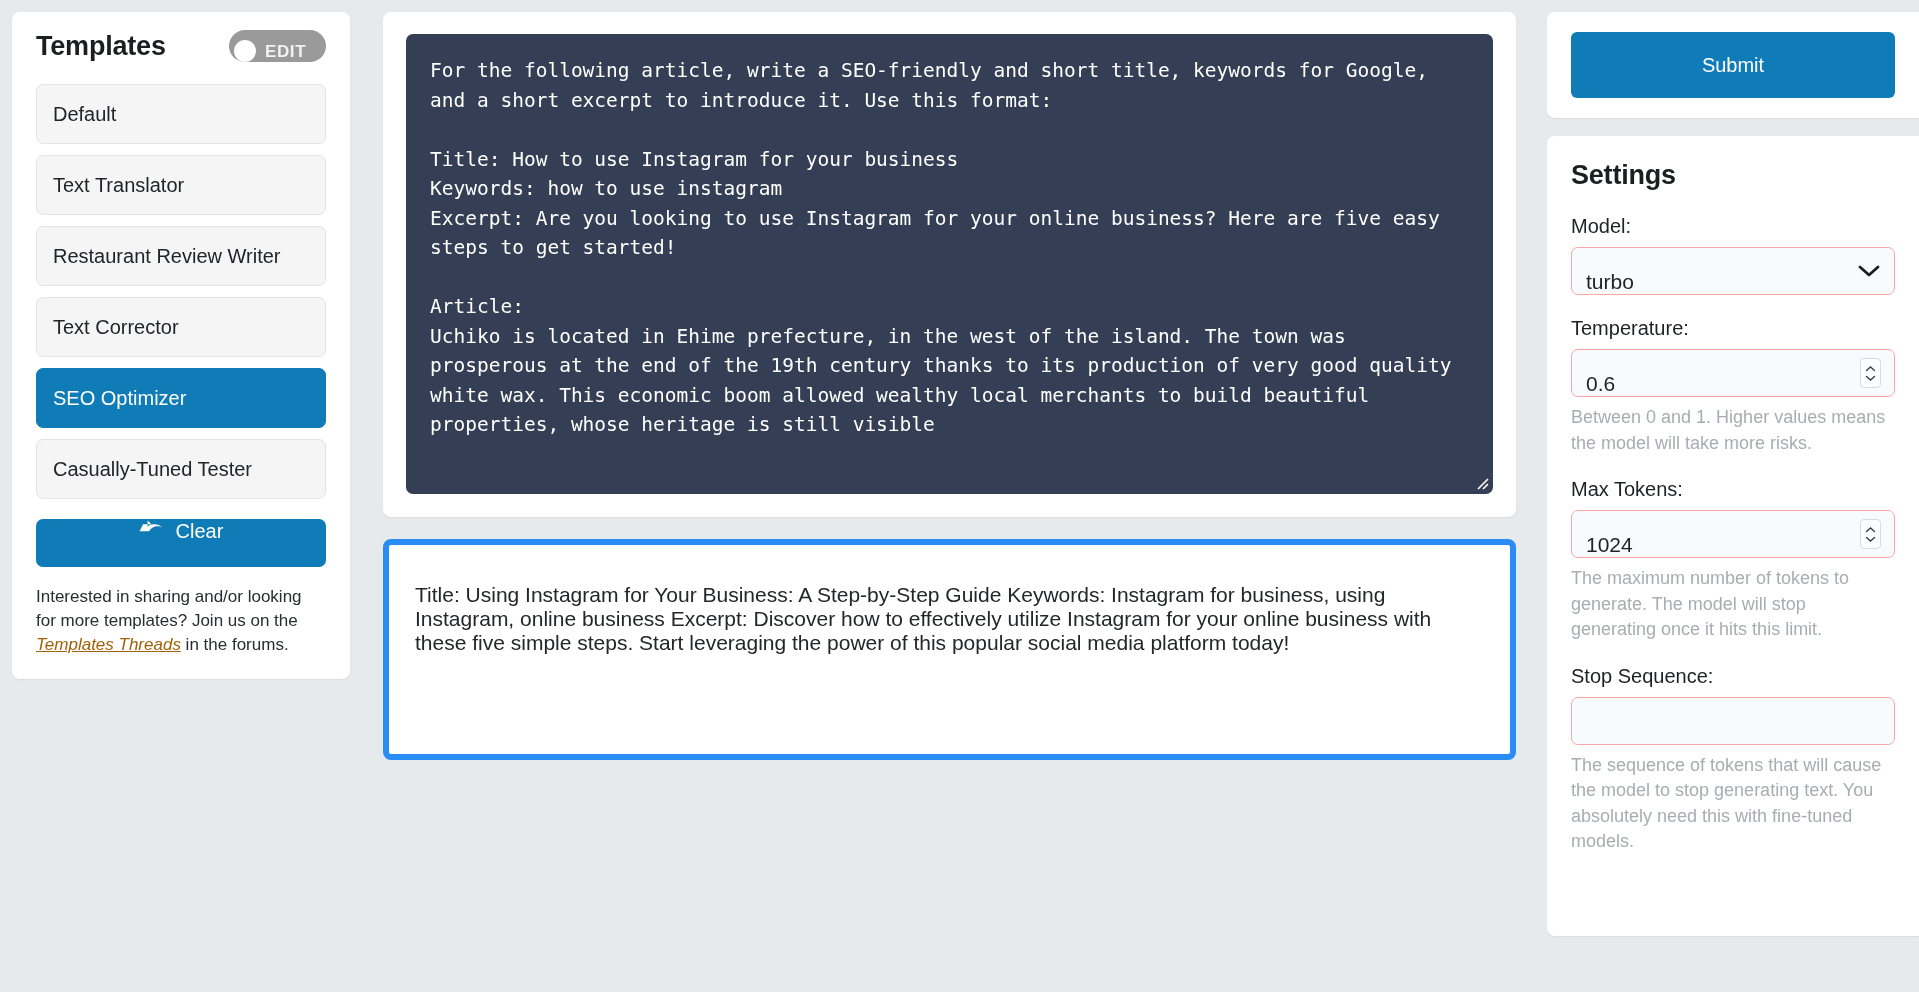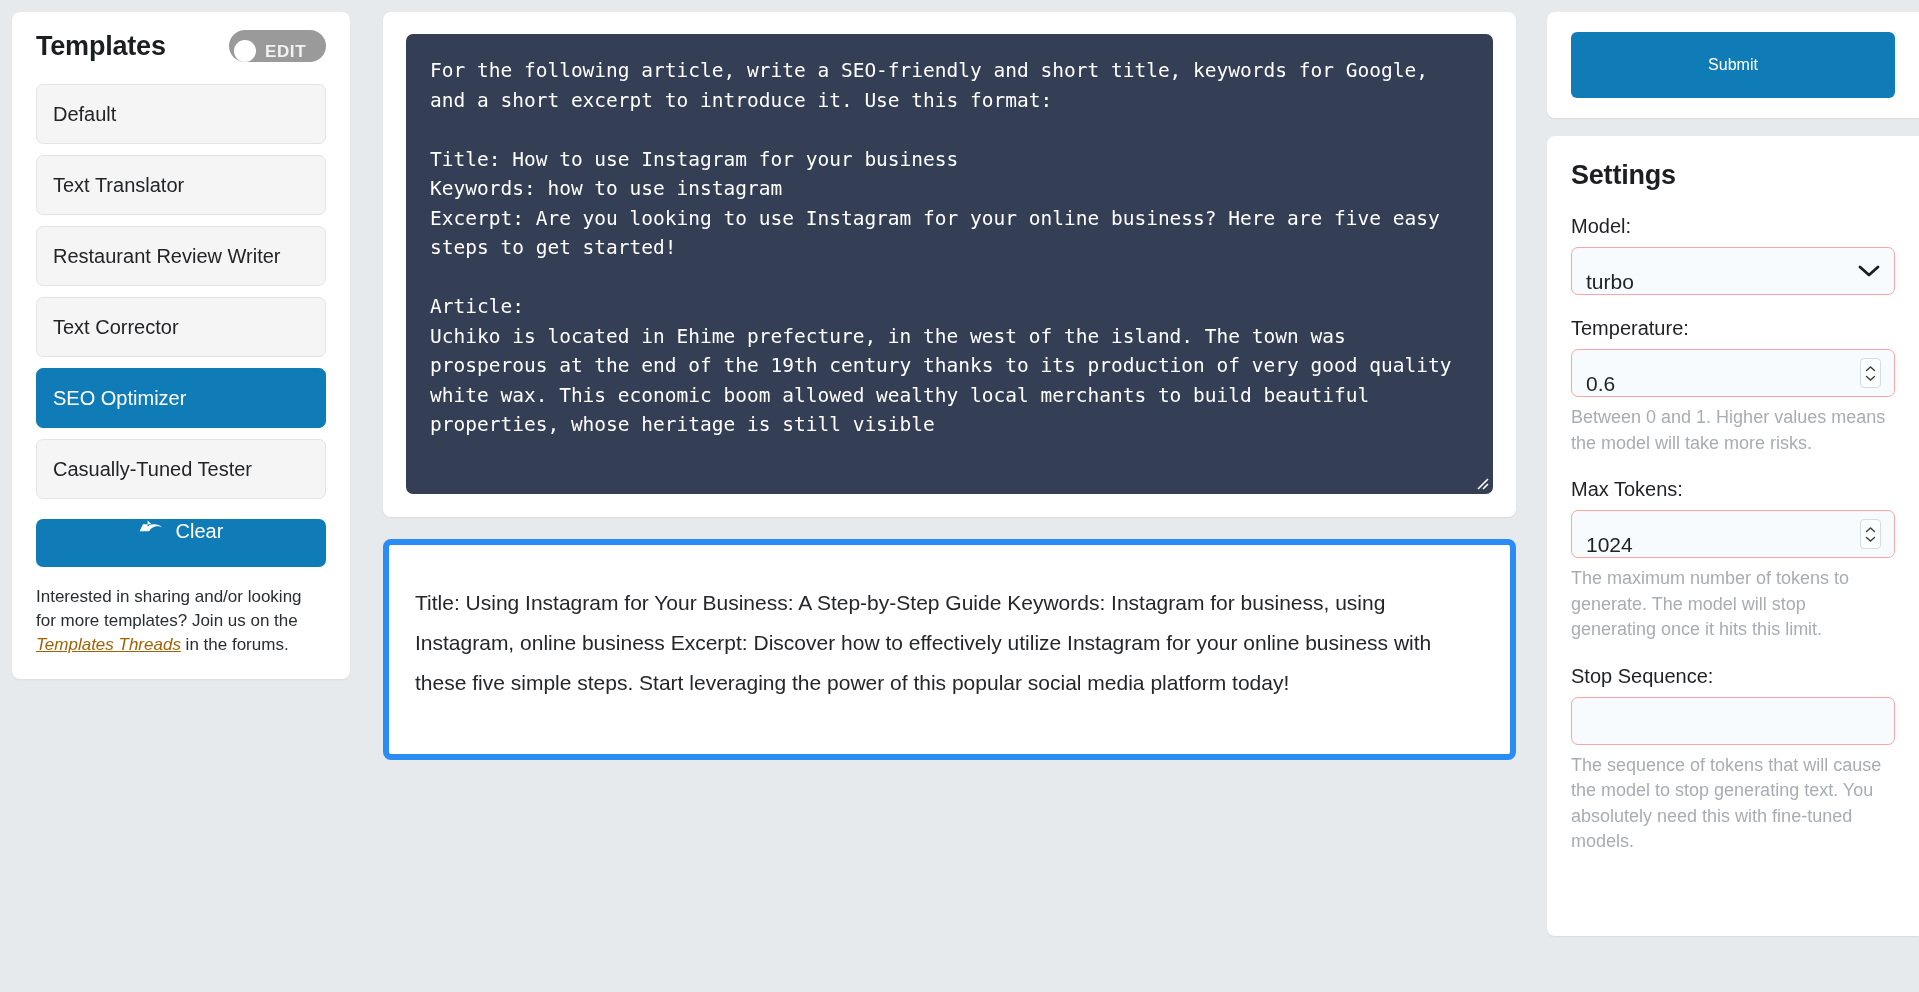--- a/index.html
+++ b/index.html
@@ -170,21 +170,21 @@
     margin-top: 22px;
     background: #ffffff;
     border: 6px solid #2a8cf5;
     border-radius: 8px;
     height: 221px;
     padding: 38px 26px;
     box-sizing: border-box;
   }
   .output-text {
     font-size: 21px;
-    line-height: 40px;
+    line-height: 24px;
     color: #24262a;
   }
 
   
   .right-col {
     width: 372px;
     flex: 0 0 372px;
     padding: 12px 0 0 0;
     box-sizing: border-box;
     height: 992px;
@@ -195,21 +195,21 @@
     box-sizing: border-box;
     border-radius: 8px 0 0 8px;
   }
   .submit-btn {
     width: 100%;
     height: 66px;
     background: #0f7cb8;
     border: none;
     border-radius: 6px;
     color: #ffffff;
-    font-size: 16px;
+    font-size: 20px;
     font-family: "Liberation Sans", sans-serif;
     font-weight: normal;
     cursor: pointer;
   }
   .settings-card {
     margin-top: 18px;
     padding: 24px 24px 28px 24px;
     box-sizing: border-box;
     border-radius: 8px 0 0 8px;
     height: 800px;

